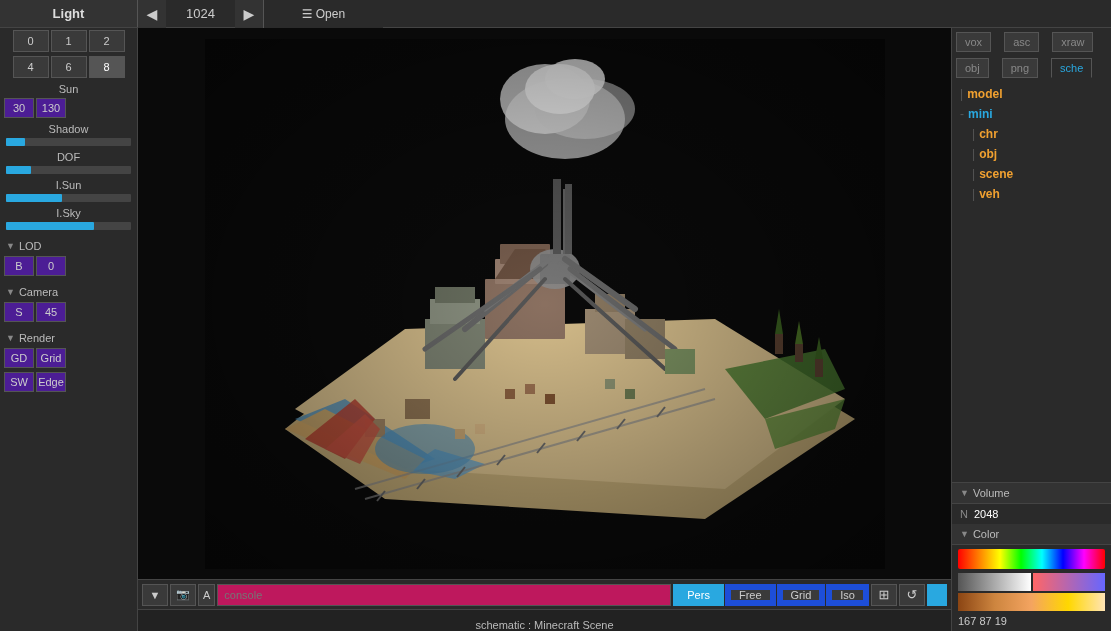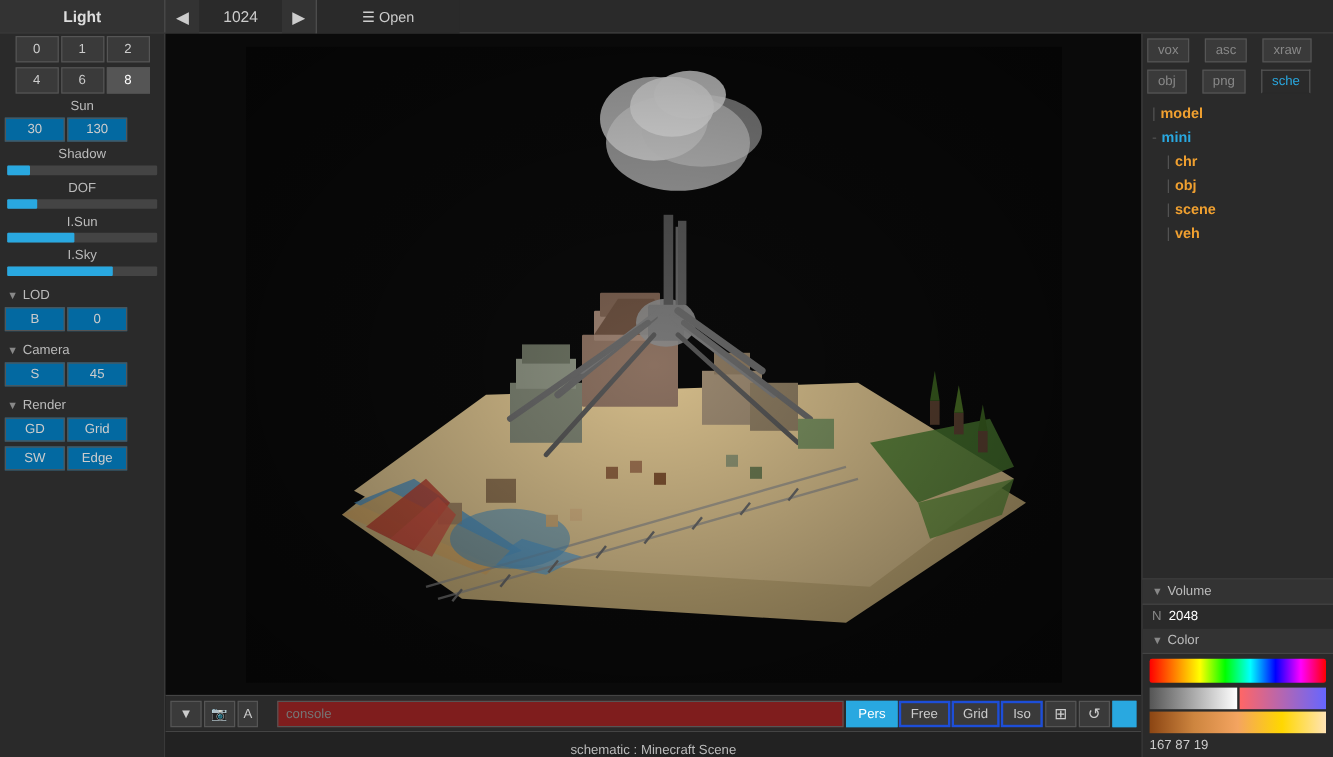--- a/index.html
+++ b/index.html
@@ -141,24 +141,24 @@
       height: 100%;
       background: #29a8e0;
       border-radius: 1px;
     }
     .sidebar-number-row {
       display: flex;
       gap: 2px;
       padding: 2px 4px;
     }
     .sidebar-number {
-      background: #0369a1;
+      background: #4c1d95;
       border: 1px solid #555;
       color: #ccc;
-      width: 50px;
+      width: 30px;
       height: 20px;
       font-size: 11px;
       text-align: center;
       display: flex;
       align-items: center;
       justify-content: center;
     }
     .sidebar-section-divider {
       height: 6px;
     }
@@ -223,35 +223,34 @@
       align-items: center;
       justify-content: center;
       padding: 0 4px;
     }
     .toolbar-btn.icon-btn {
       width: 26px;
     }
     .console-input {
       flex: 1;
       height: 22px;
-      background: #7f1d1d;
+      background: #be185d;
       border: 1px solid #555;
       color: #ccc;
       font-size: 11px;
       padding: 0 6px;
-      margin-left: 14px;
     }
     .view-mode-group {
       display: flex;
       gap: 1px;
     }
     .view-btn {
       height: 22px;
       background: #3a3a3a;
-      border: 2px solid #1d4ed8;
+      border: 6px solid #1d4ed8;
       color: #ccc;
       font-size: 11px;
       cursor: pointer;
       padding: 0 8px;
       display: flex;
       align-items: center;
     }
     .view-btn.active {
       background: #29a8e0;
       color: #fff;

